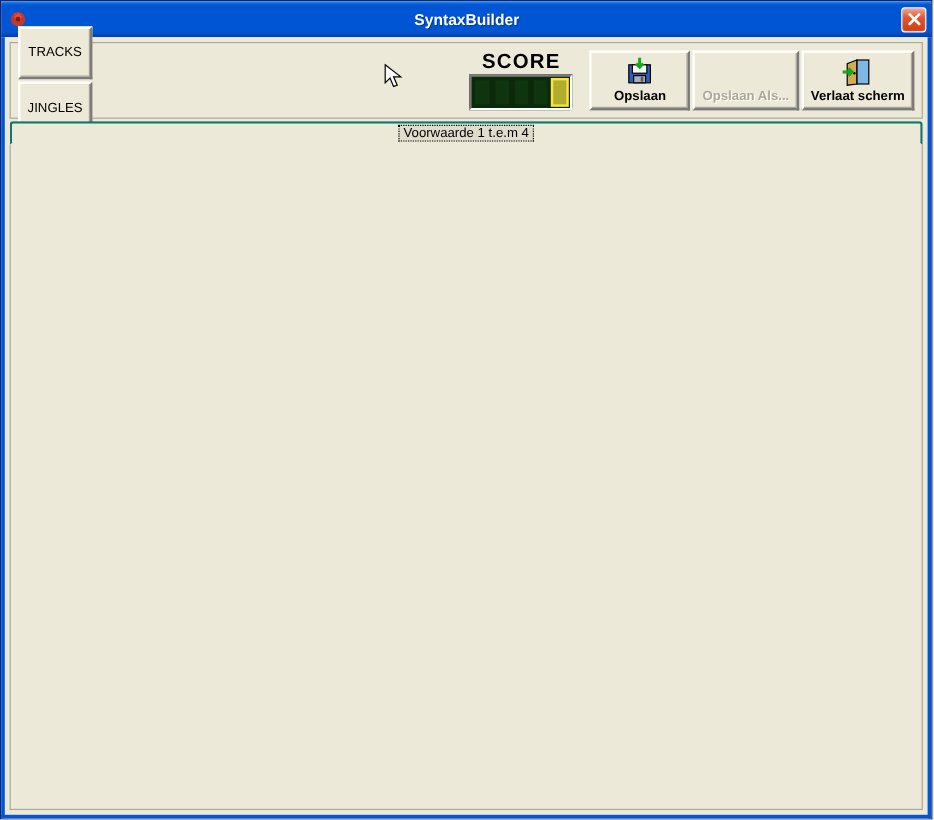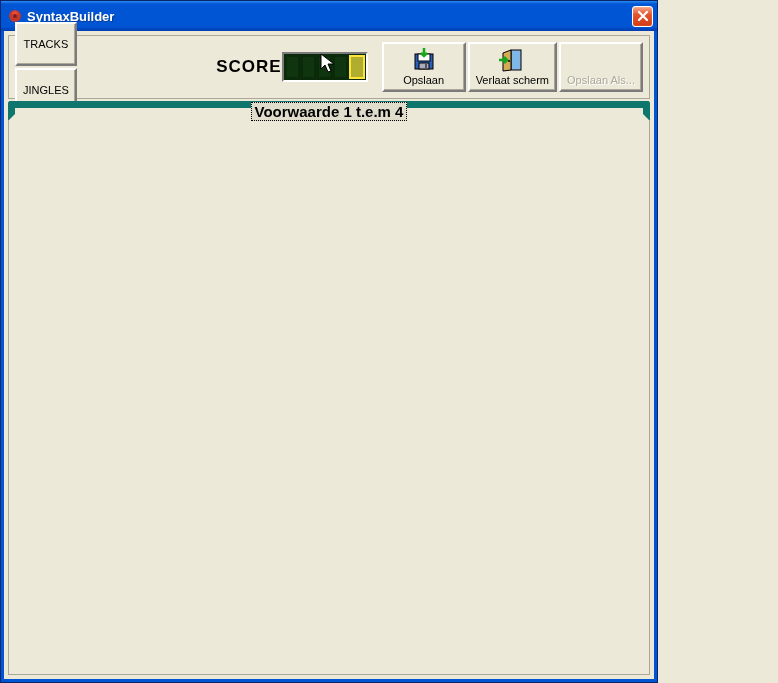--- a/index.html
+++ b/index.html
@@ -7,26 +7,27 @@
     margin: 0;
     padding: 0;
     font-family: Tahoma, Arial, sans-serif;
     font-size: 11px;
     background: #ece9d8;
     width: 778px;
     height: 683px;
     overflow: hidden;
   }
   .window {
-    width: 658px;
+    width: 777px;
     height: 683px;
     border: 1px solid #0a246a;
     background: #ece9d8;
     display: flex;
     flex-direction: column;
+    text-align: center;
   }
   .titlebar {
     height: 30px;
     background: linear-gradient(to bottom, #3c8cde 0%, #0a5bcc 8%, #0a5bcc 40%, #0a5bcc 88%, #0a246a 100%);
     background: linear-gradient(to right, #0b53d3 0%, #1064e8 3%, #2a7cf0 50%, #1064e8 97%, #0b53d3 100%);
     background: linear-gradient(to bottom, #2a8bf0 0%, #0055d4 10%, #0055d4 85%, #003cae 100%);
     display: flex;
     align-items: center;
     padding: 0 4px 0 6px;
     color: #fff;
@@ -79,55 +80,54 @@
     font-size:11px;
     cursor:pointer;
     padding: 2px 6px;
   }
   .btn-3d.text-only { font-weight:normal; }
   .btn-3d .icon-slot { height:24px; display:flex;align-items:center;justify-content:center;margin-bottom:2px;}
   .btn-3d .label { white-space:nowrap; }
   .btn-3d.disabled .label { color:#aca899; text-shadow: 1px 1px 0 #fff; }
   .toolbar-left { display:flex; gap:2px;flex-direction:column; }
   .spacer { flex:1; }
-  .score-block { display:flex; align-items:center; margin-right:14px;}
+  .score-block { display:flex; flex-direction:column; align-items:center; margin-right:14px;}
   .score-title { font-weight:bold; font-size:17px; letter-spacing:1px; font-family: Arial, sans-serif; color:#000;}
   .score-display {
     width: 86px; height: 30px; background:#0a2a0a;
     border-top:2px solid #7b7b7b; border-left:2px solid #7b7b7b;
     border-bottom:2px solid #fff; border-right:2px solid #fff;
     display:flex; align-items:stretch; padding:1px; gap:1px;
   }
   .digit { flex:1; background:#0a2a0a; position:relative; }
   .digit::before {
     content:""; position:absolute; inset:2px;
     background:
       linear-gradient(#1a4a1a,#1a4a1a);
     opacity:.35;
   }
   .digit.lit { background: linear-gradient(#ffe33a,#ffe33a);}
-  .toolbar-right { display:flex; gap:2px; }
+  .toolbar-right { display:flex; gap:2px;font-weight:bold; }
   .toolbar-right .btn-3d { min-width: 84px; height: 50px;}
   .tabs-row {
     margin-top: 2px;
     display:flex;
     height: 20px;
   }
   .tab {
     flex:1;
     height:20px;
-    border: 7px solid #0f766e;
+    border: 2px solid #0f766e;
     background:#ece9d8;
     display:flex;align-items:center;justify-content:center;
-    font-size:15px;
+    font-size:11px;
     cursor:pointer;
     position:relative;
     border-top-left-radius: 3px;
     border-top-right-radius: 3px;
-    font-weight: bold;
   }
   .tab.active {
     background:#ece9d8;
     border-bottom-color: #ece9d8;
     z-index:2;
   }
   .tab.active .tab-label { border:1px dotted #000; padding: 0 3px; background:#e0ddcc;}
   .tab.inactive { border-bottom:1px solid #aca899; }
   .tab-label {}
   .tab-content {
@@ -199,35 +199,35 @@
               <svg width="24" height="24" viewBox="0 0 24 24">
                 <rect x="3" y="6" width="18" height="15" fill="#2b5fb8" stroke="#000"></rect>
                 <rect x="6" y="6" width="12" height="7" fill="#fff" stroke="#000"></rect>
                 <rect x="7" y="15" width="10" height="6" fill="#aab" stroke="#000"></rect>
                 <rect x="13" y="16" width="2" height="4" fill="#555"></rect>
                 <path d="M12 0 L12 8 M9 5 L12 8 L15 5" stroke="#17a81a" stroke-width="2.5" fill="none"></path>
               </svg>
             </span>
             <span class="label">Opslaan</span>
           </div>
+          <div class="btn-3d disabled">
+            <span class="icon-slot"></span>
+            <span class="label">Opslaan Als...</span>
+          </div>
           <div class="btn-3d">
             <span class="icon-slot">
               <svg width="26" height="24" viewBox="0 0 26 24">
                 <rect x="12" y="2" width="10" height="20" fill="#7fb8e6" stroke="#000"></rect>
                 <path d="M12 2 L4 5 L4 23 L12 22 Z" fill="#d4aa55" stroke="#000"></path>
                 <circle cx="10" cy="13" r="1" fill="#000"></circle>
                 <path d="M0 12 L8 12 M5 9 L8 12 L5 15" stroke="#17a81a" stroke-width="2.5" fill="none"></path>
               </svg>
             </span>
             <span class="label">Verlaat scherm</span>
           </div>
-          <div class="btn-3d disabled">
-            <span class="icon-slot"></span>
-            <span class="label">Opslaan Als...</span>
-          </div>
         </div>
       </div>
 
       <div class="tabs-row">
         <div class="tab active">
           <span class="tab-label">Voorwaarde 1 t.e.m 4</span>
         </div>
       </div>
 
       <div class="tab-content"></div>

